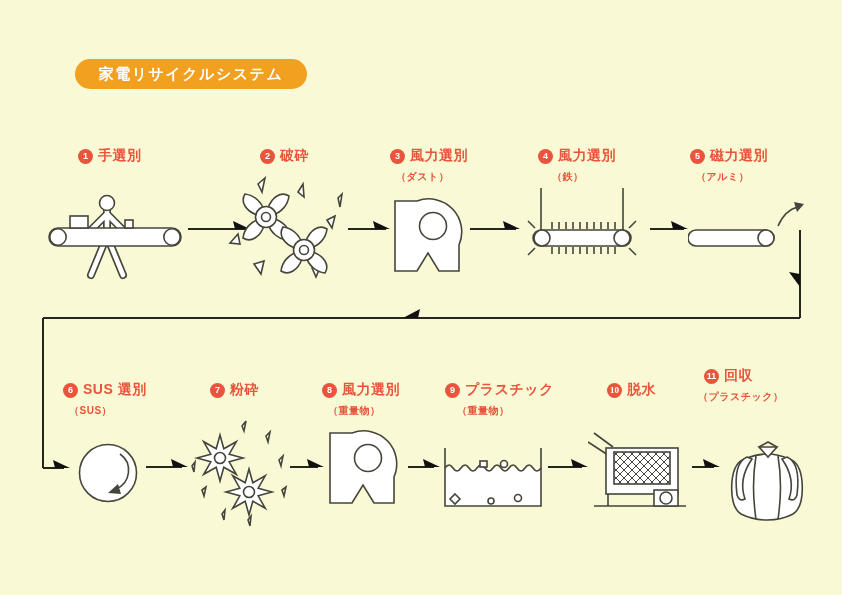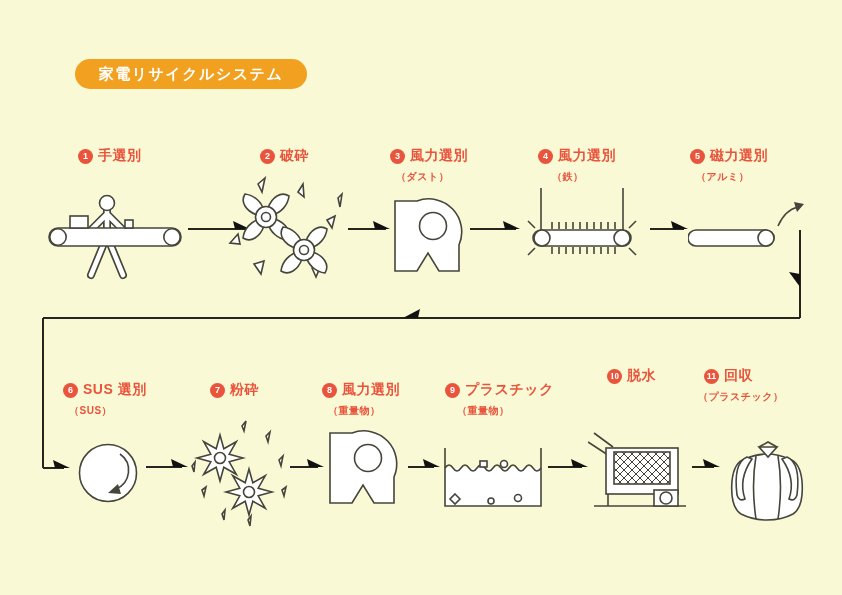--- a/index.html
+++ b/index.html
@@ -156,21 +156,21 @@
       </div>
     <div class="sub">（重量物）</div>
   </div>
   <div class="step" style="left:445px;top:381px;">
     <div class="label">
         <span class="num">9</span>
         <span>プラスチック</span>
       </div>
     <div class="sub" style="margin-left:12px;">（重量物）</div>
   </div>
-  <div class="step" style="left:607px;top:367px;font-family:Liberation Serif, serif;">
+  <div class="step" style="left:607px;top:381px;font-family:Liberation Serif, serif;">
     <div class="label">
         <span class="num">10</span>
         <span>脱水</span>
       </div>
   </div>
   <div class="step" style="left:704px;top:367px;">
     <div class="label">
         <span class="num">11</span>
         <span>回収</span>
       </div>

